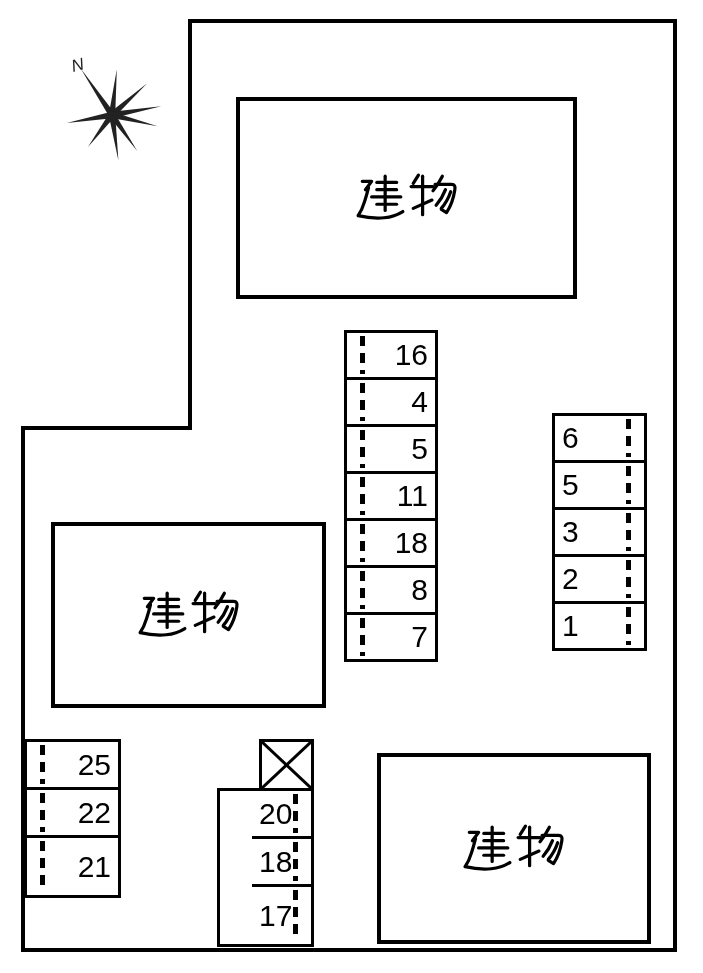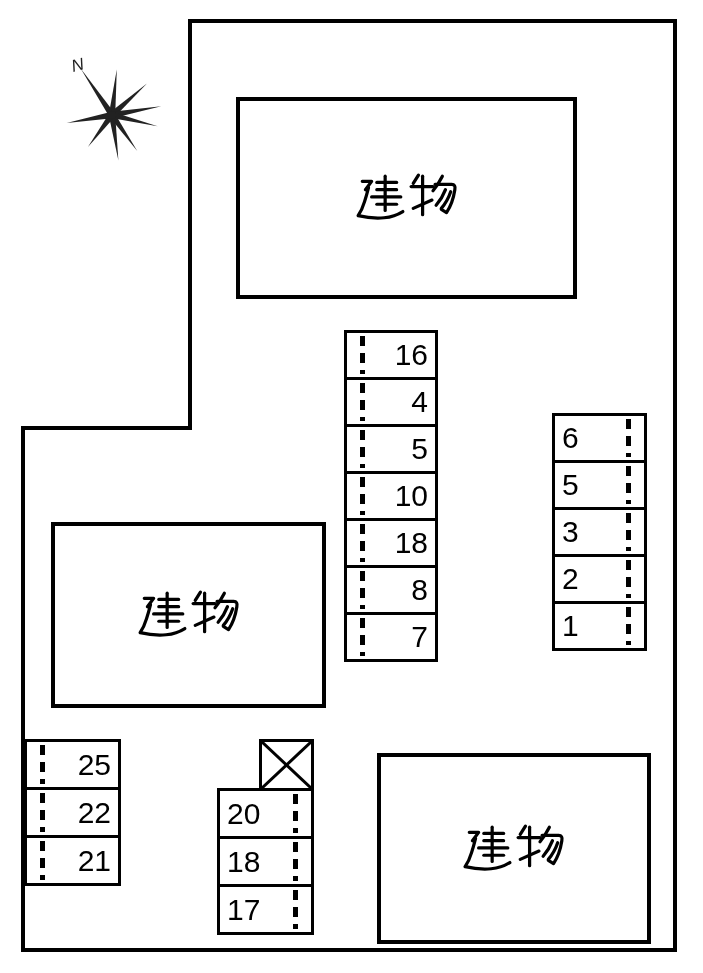--- a/index.html
+++ b/index.html
@@ -36,38 +36,38 @@
     position: relative;
     display: flex;
     align-items: center;
     border-bottom: 3px solid #000;
     background: #fff;
   }
   .pcell:last-child { border-bottom: none; }
   .c47 .pcell { height: 47px; }
   .c47 .pcell:last-child { height: 44px; }
   .c48 .pcell { height: 48px; }
-  .c48 .pcell:last-child { height: 45px; }
+  .c48 .pcell:last-child { height: 57px; }
   .cell-right { justify-content: flex-end; padding-right: 7px; }
   .cell-left  { justify-content: flex-start; padding-left: 7px; }
   .pnum { font-size: 30px; line-height: 1; color: #000; }
   .dashline {
     position: absolute;
     top: 3px;
     bottom: 3px;
     width: 5px;
     background: repeating-linear-gradient(to bottom, #000 0 10px, transparent 10px 17px);
   }
   .dash-left  { left: 13px; }
   .dash-right { right: 13px; }
 
   #col-middle       { left: 344px; top: 330px; width: 94px; }
   #col-right        { left: 552px; top: 413px; width: 95px; }
   #col-bottom-left  { left: 24px;  top: 739px; width: 97px; }
-  #col-bottom-middle{ left: 217px; top: 788px; width: 97px; }
+  #col-bottom-middle{ left: 217px; top: 788px; width: 97px; padding-left: 32px; }
 
   #xbox {
     position: absolute;
     left: 259px; top: 739px; width: 55px; height: 52px;
     border: 3px solid #000;
     background: #fff;
   }
   #xbox svg { display: block; }
   .blabel { display: block; }
   #hidden-defs { position: absolute; width: 0; height: 0; }
@@ -156,21 +156,21 @@
     <div class="pcell cell-right">
       <span class="dashline dash-left"></span>
       <span class="pnum">4</span>
     </div>
     <div class="pcell cell-right">
       <span class="dashline dash-left"></span>
       <span class="pnum">5</span>
     </div>
     <div class="pcell cell-right">
       <span class="dashline dash-left"></span>
-      <span class="pnum">10</span>
+      <span class="pnum">11</span>
     </div>
     <div class="pcell cell-right">
       <span class="dashline dash-left"></span>
       <span class="pnum">18</span>
     </div>
     <div class="pcell cell-right">
       <span class="dashline dash-left"></span>
       <span class="pnum">8</span>
     </div>
     <div class="pcell cell-right">

